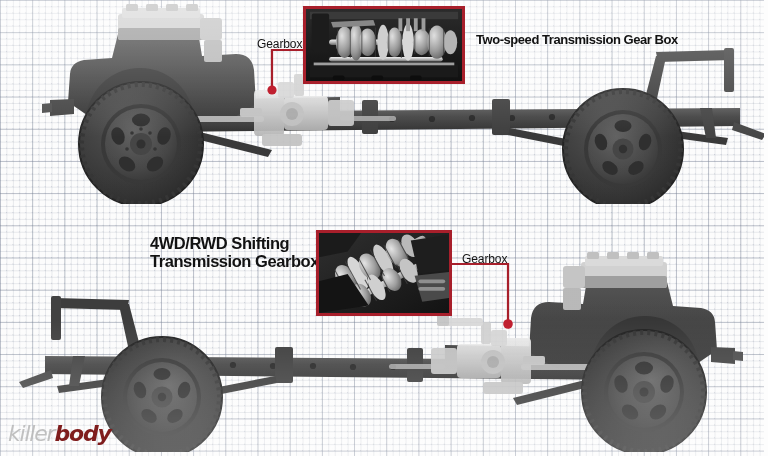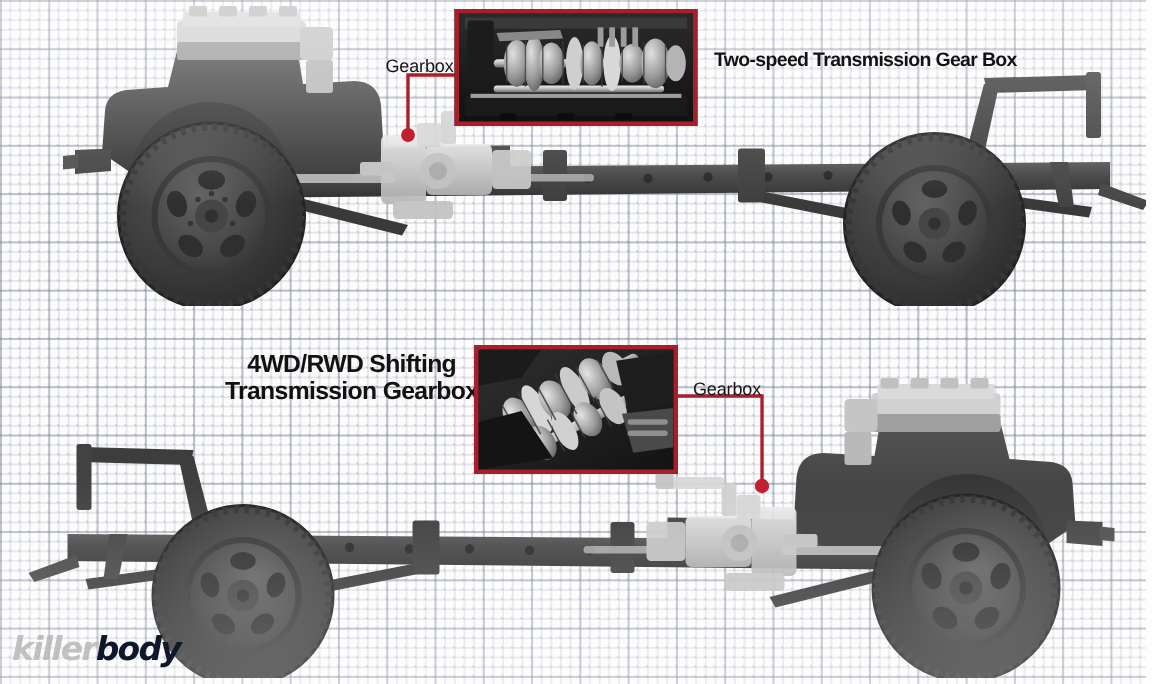--- a/index.html
+++ b/index.html
@@ -4,21 +4,20 @@
 <style>
   html,body{margin:0;padding:0;}
   body{
     width:768px;height:456px;overflow:hidden;
     font-family:"Liberation Sans", sans-serif;
     background:#fdfdfd;
   }
   #stage{
     position:relative;width:764px;height:456px;overflow:hidden;
     background-color:#fbfbfb;
-    text-align:center;
   }
   
   .grid-bg{
     position:absolute;inset:0;
     background-color:#fcfcfc;
     background-image:
       linear-gradient(to right, rgba(120,130,150,.18) 1px, transparent 1px),
       linear-gradient(to bottom, rgba(120,130,150,.18) 1px, transparent 1px),
       linear-gradient(to right, rgba(110,120,140,.40) 1px, transparent 1px),
       linear-gradient(to bottom, rgba(110,120,140,.40) 1px, transparent 1px);
@@ -82,22 +81,22 @@
 
   
   .logo{
     position:absolute;left:8px;top:421px;
     font-style:italic;font-size:22px;
     letter-spacing:-1.2px;
     color:#b9b9b9;
     font-family:"DejaVu Sans", sans-serif;
     user-select:none;
   }
-  .logo .k{font-weight:bold;opacity:.88;}
-  .logo .b{font-weight:bold;color:#0f172a;}
+  .logo .k{font-weight:normal;opacity:.88;}
+  .logo .b{font-weight:bold;color:#7f1d1d;}
 </style>
 </head>
 <body>
 
 <div id="stage">
 
   <div class="grid-bg"></div>
   <div class="grid-dots"></div>
 
   <div class="chassis" style="left:40px;top:4px;">

